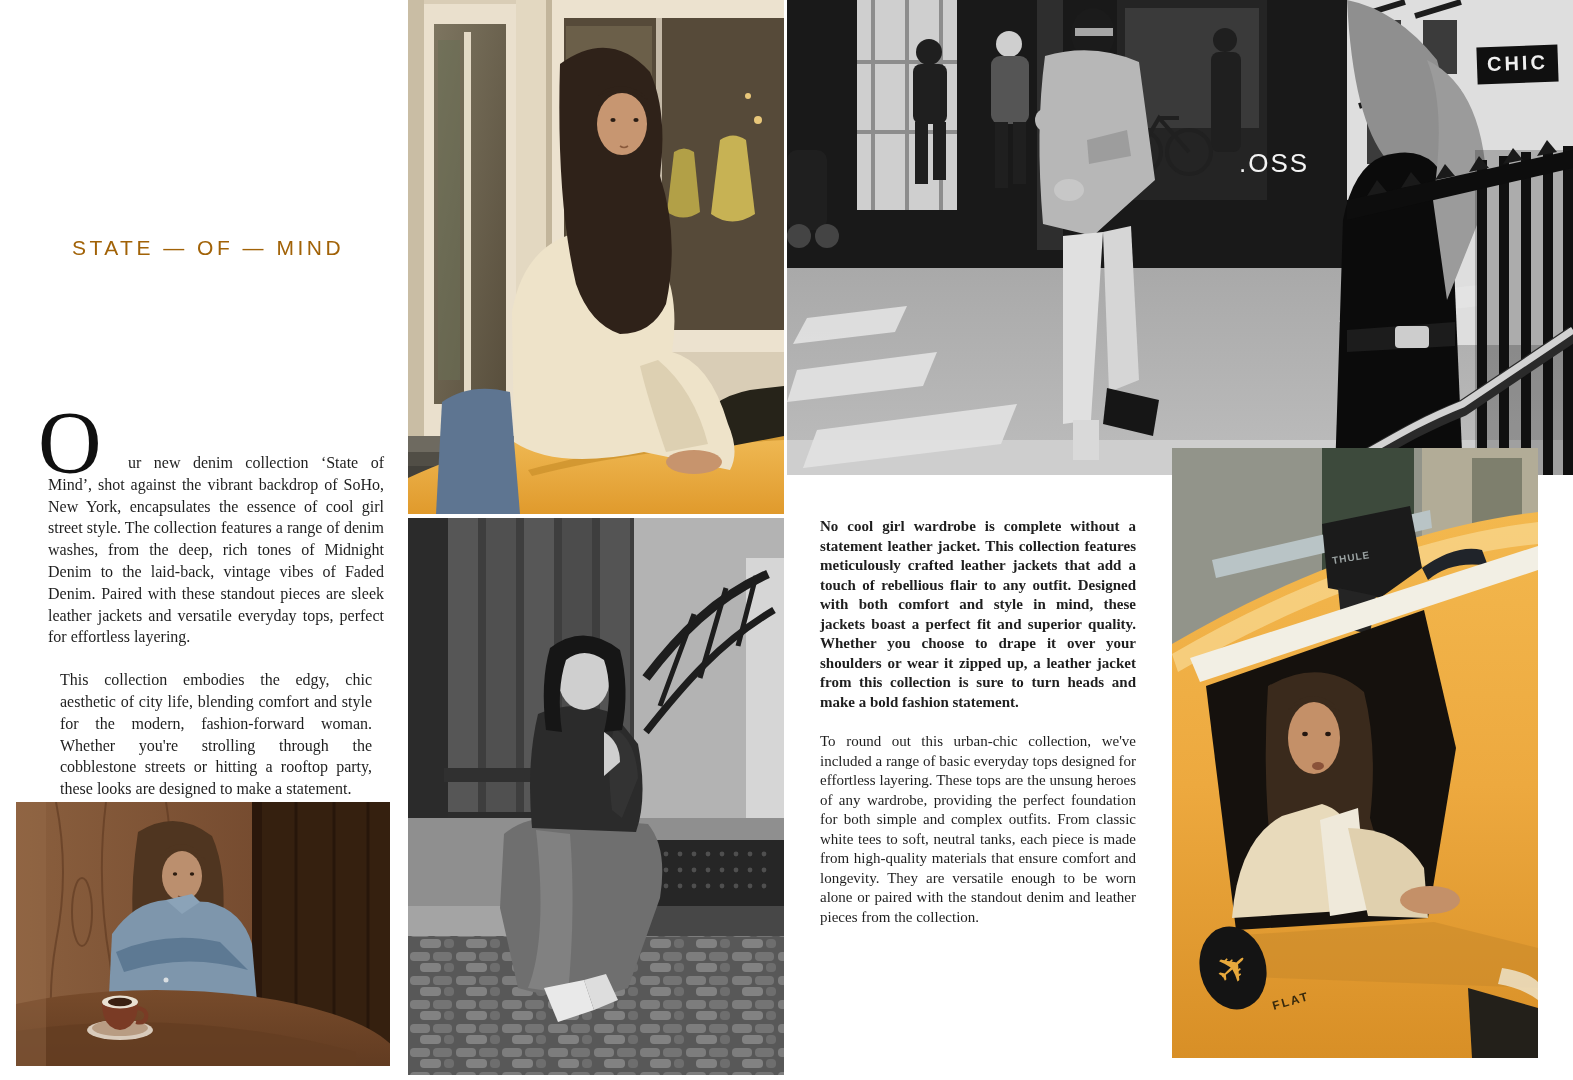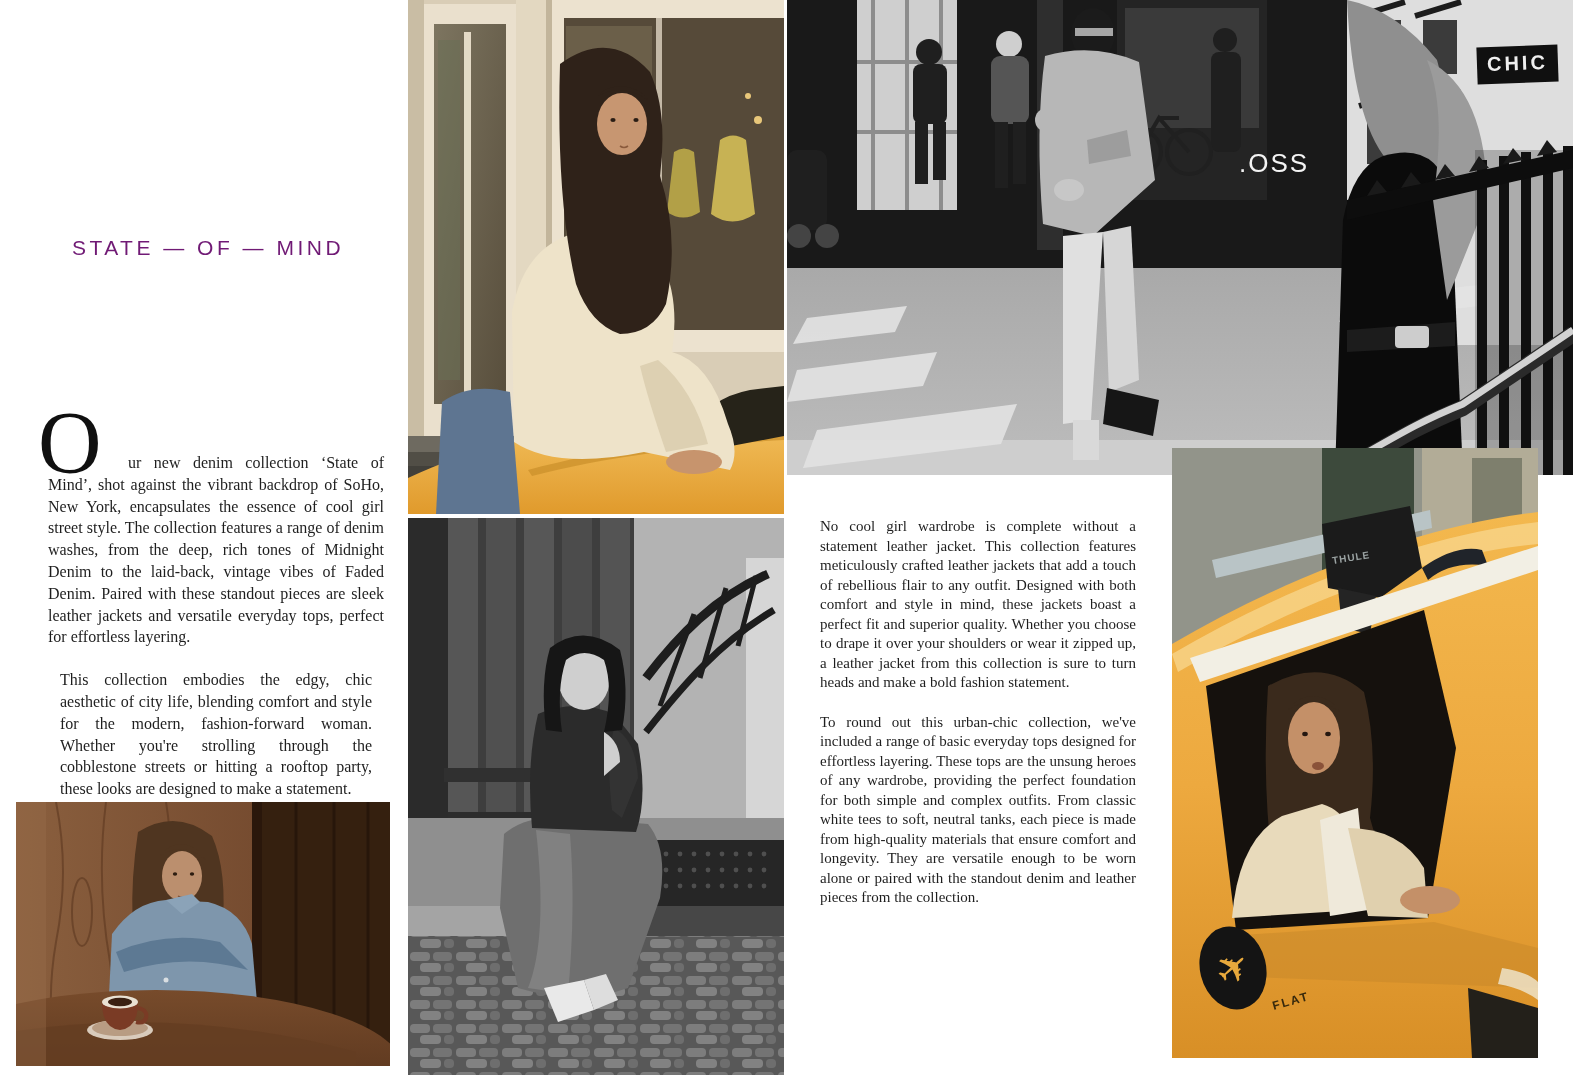--- a/index.html
+++ b/index.html
@@ -4,37 +4,37 @@
 <style>
   html,body{margin:0;padding:0;background:#e9e9e9;}
   .canvas{
     position:relative;width:1573px;height:1080px;background:#ffffff;
     font-family:"Liberation Serif", serif;color:#1e1e1e;overflow:hidden;
   }
   
   .title{
     position:absolute;left:40px;top:236px;width:336px;text-align:center;
     font-family:"Liberation Sans", sans-serif;font-weight:300;
-    font-size:21px;letter-spacing:3.5px;color:#701a75;white-space:nowrap;
+    font-size:21px;letter-spacing:3.5px;color:#a16207;white-space:nowrap;
   }
   .drop-cap{
     position:absolute;left:38px;top:399px;
     font-family:"Liberation Serif", serif;font-size:88px;line-height:1;color:#101010;
   }
   .copy-left{
     position:absolute;left:48px;top:452px;width:336px;
     font-size:16px;line-height:21.8px;text-align:justify;
   }
   .copy-left .p1{text-indent:80px;margin:0 0 21px 0;}
   .copy-left .p2{margin:12px;}
   .copy-right{
     position:absolute;left:820px;top:517px;width:316px;
     font-size:15px;line-height:19.5px;text-align:justify;
   }
-  .copy-right .p1{margin:0 0 20px 0;}
+  .copy-right .p1{margin:0 0 20px 0;font-weight:bold;}
   .copy-right .p2{margin:0;}
   
   .photo{position:absolute;overflow:hidden;}
   .photo svg{position:absolute;left:0;top:0;width:100%;height:100%;}
   .photo-storefront{left:408px;top:0;width:376px;height:514px;background:#dcd1bb;}
   .photo-street{left:787px;top:0;width:786px;height:475px;background:#9f9f9f;}
   .photo-curb{left:408px;top:518px;width:376px;height:557px;background:#3c3c3c;}
   .photo-taxi{left:1172px;top:448px;width:366px;height:610px;background:#eda93f;z-index:2;}
   .photo-cafe{left:16px;top:802px;width:374px;height:264px;background:#6e4a30;}
   

